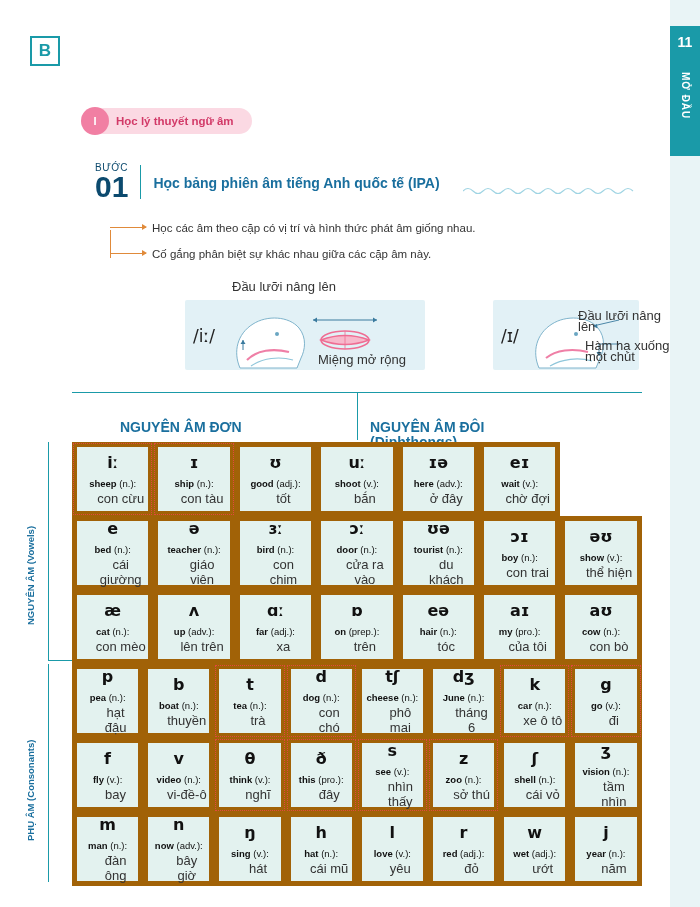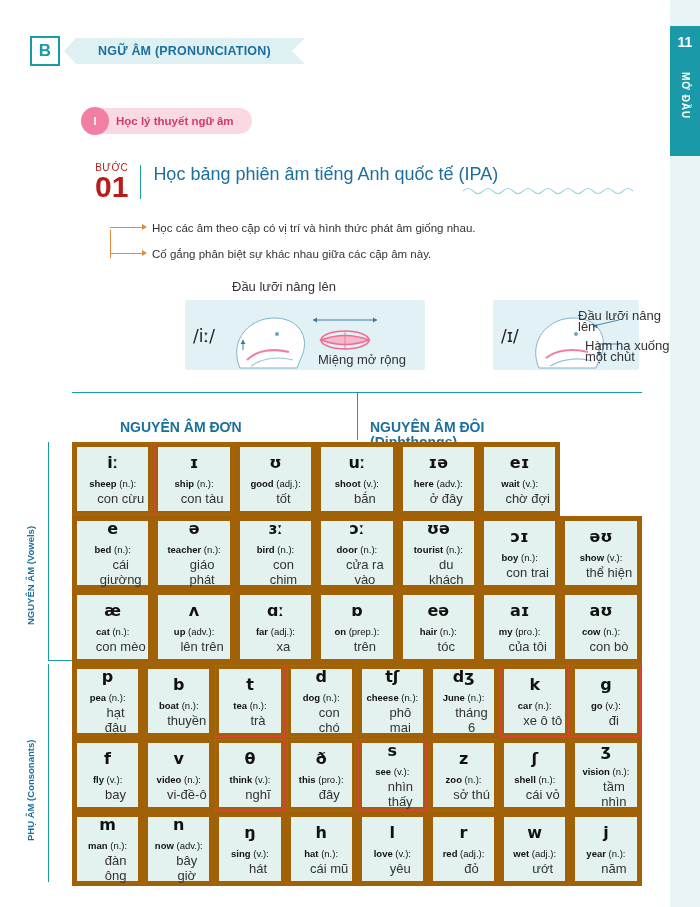--- a/index.html
+++ b/index.html
@@ -131,33 +131,33 @@
     color: #d23a68;
   }
 
   
   .step {
     position: absolute;
     left: 95px; top: 162px;
     display: flex;
     align-items: flex-end;
   }
-  .step-left { text-align: center; color: #b91c1c; }
+  .step-left { text-align: left; color: #0c4a6e; }
   .step-word { font-size: 10px; letter-spacing: .5px; }
   .step-num { font-size: 30px; font-weight: bold; line-height: 28px; }
   .step-sep {
     width: 1px; height: 34px;
     background: #1a9aa8;
     margin: 0 12px 2px 12px;
   }
   .step-title {
-    font-size: 18px;
-    font-weight: normal;
+    font-size: 14px;
+    font-weight: bold;
     color: #1a6f9e;
-    margin-bottom: 16px;
+    margin-bottom: 10px;
     white-space: nowrap;
   }
   .wave {
     position: absolute;
     left: 463px; top: 186px;
     width: 175px; height: 10px;
   }
 
   
   .bullets {
@@ -322,23 +322,20 @@
     margin-top: 2px;
   }
 </style>
 </head>
 <body>
 
 <div class="page">
 
   <div class="hdr">
     <div class="hdr-badge">B</div>
-    <div class="hdr-ribbon">
-      <span class="hdr-title">NGỮ ÂM (PRONUNCIATION)</span>
-    </div>
   </div>
 
   <div class="pill-row">
     <div class="pill">
       <span class="pill-num">I</span>
       <span class="pill-text">Học lý thuyết ngữ âm</span>
     </div>
   </div>
 
   <div class="step">
@@ -459,21 +456,21 @@
       </div>
       <div class="cell empty"></div>
       <div class="cell">
         <div class="sym">e</div>
         <div class="wd"><b>bed</b> (n.):</div>
         <div class="mean">cái giường</div>
       </div>
       <div class="cell">
         <div class="sym">ə</div>
         <div class="wd"><b>teacher</b> (n.):</div>
-        <div class="mean">giáo phát</div>
+        <div class="mean">giáo viên</div>
       </div>
       <div class="cell">
         <div class="sym">ɜː</div>
         <div class="wd"><b>bird</b> (n.):</div>
         <div class="mean">con chim</div>
       </div>
       <div class="cell">
         <div class="sym">ɔː</div>
         <div class="wd"><b>door</b> (n.):</div>
         <div class="mean">cửa ra vào</div>

